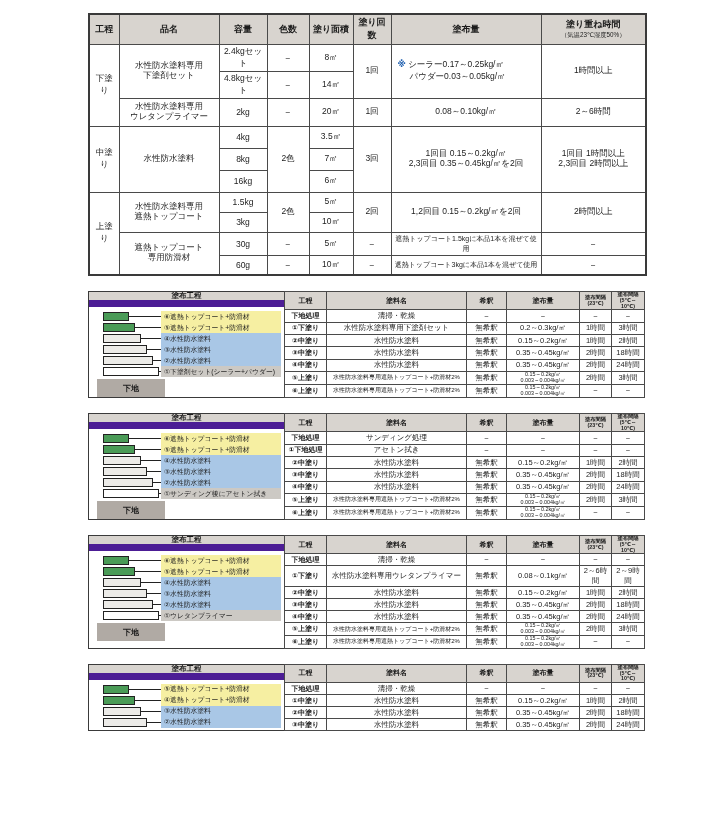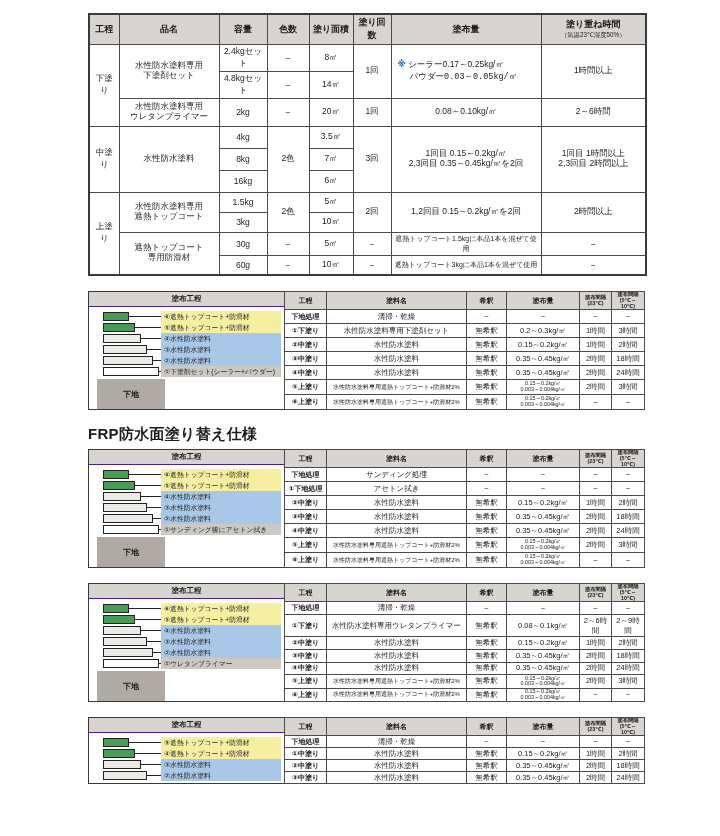--- a/index.html
+++ b/index.html
@@ -18,43 +18,43 @@
   .spec-table th, .spec-table td {
     border:1px solid #4a4a4a; text-align:center; vertical-align:middle; padding:1px 2px;
   }
   .spec-table thead th { background:#d8d4cf; font-size:9px; font-weight:bold; height:30px; }
   .spec-table .hdr-note { display:block; font-size:6.3px; font-weight:normal; }
   .spec-table td { height:22px; }
   tr.h28 td { height:28px; }
   tr.h20 td { height:20px; }
   .pre { white-space:pre-line; line-height:1.15; }
   .amt-left { text-align:left !important; padding-left:6px !important; }
-  .amt-left .indent { padding-left:12px;font-family:Liberation Mono, monospace; }
+  .amt-left .indent { padding-left:12px; }
   .mark { color:#2060b0; font-weight:bold; }
   .small-amt { font-size:7px; }
 
   
   .sec { margin-top:15px; }
   .sec-title { font-size:15px; font-weight:bold; margin:0 0 5px 0; letter-spacing:0.3px; }
   .sec-body { display:flex; align-items:stretch; width:557px; }
 
   
   .diagram-box { width:197px; border:1.5px solid #3a3a3a; border-right:none; display:flex; flex-direction:column; background:#fff; }
-  .diagram-header { height:15px; background:#d8d4cf; border-bottom:1px solid #4c1d95; font-size:7.5px; font-weight:bold; display:flex; align-items:center; justify-content:center; flex:none; }
+  .diagram-header { height:15px; background:#d8d4cf; border-bottom:7px solid #4c1d95; font-size:7.5px; font-weight:bold; display:flex; align-items:center; justify-content:center; flex:none; }
   .diagram-area { flex:1; position:relative; padding-top:4px; }
   .dlayer { height:11px; position:relative; }
   .dbar { position:absolute; left:14px; top:1px; height:9px; border:1px solid #222; background:#ecebe8; }
   .dbar.green { background:#4a9b57; }
   .dbar.white { background:#ffffff; }
   .dline { position:absolute; top:5px; height:1px; background:#222; }
   .dlabel { position:absolute; left:72px; width:120px; top:0; height:11px; font-size:6.8px; display:flex; align-items:center; padding-left:3px; white-space:nowrap; overflow:hidden; }
   .dlabel.yellow { background:#f6efa2; }
   .dlabel.blue { background:#a9c7e6; }
   .dlabel.gray { background:#ccc9c4; }
-  .dbase { margin:2px 0 0 8px; width:68px; height:30px; background:#b0aaa4; font-size:8px; font-weight:bold; display:flex; align-items:center; justify-content:center; }
+  .dbase { margin:2px 0 0 8px; width:68px; height:18px; background:#b0aaa4; font-size:8px; font-weight:bold; display:flex; align-items:center; justify-content:center; }
 
   
   .sub-table { width:360px; font-size:7.5px; border:1.5px solid #3a3a3a; }
   .sub-table th, .sub-table td { border:1px solid #4a4a4a; text-align:center; vertical-align:middle; padding:0 1px; overflow:hidden; }
   .sub-table thead th { background:#d8d4cf; height:15px; font-size:7px; font-weight:bold; }
   .sub-table thead th.tiny { font-size:5.3px; line-height:1.1; white-space:pre-line; }
   .sub-table td { height:12px; }
   .sub-table td.c-step { font-weight:bold; font-size:7px; white-space:nowrap; }
   .sub-table td.small { font-size:6px; white-space:nowrap; }
   .sub-table td.two-line { font-size:5.4px; line-height:1.08; white-space:pre-line; }
@@ -294,21 +294,20 @@
 0.003～0.004kg/㎡</td>
               <td>−</td>
               <td>−</td>
             </tr>
           </tbody>
       </table>
     </div>
   </div>
 
   <div class="sec">
-    <h2 class="sec-title">FRP防水面塗り替え仕様</h2>
     <div class="sec-body">
       <div class="diagram-box">
         <div class="diagram-header">塗布工程</div>
         <div class="diagram-area">
             <div class="dlayer">
               <div class="dbar green" style="width: 26px;"></div>
               <div class="dline" style="left: 40px; width: 32px;"></div>
               <div class="dlabel yellow">⑥遮熱トップコート+防滑材</div>
             </div>
             <div class="dlayer">

